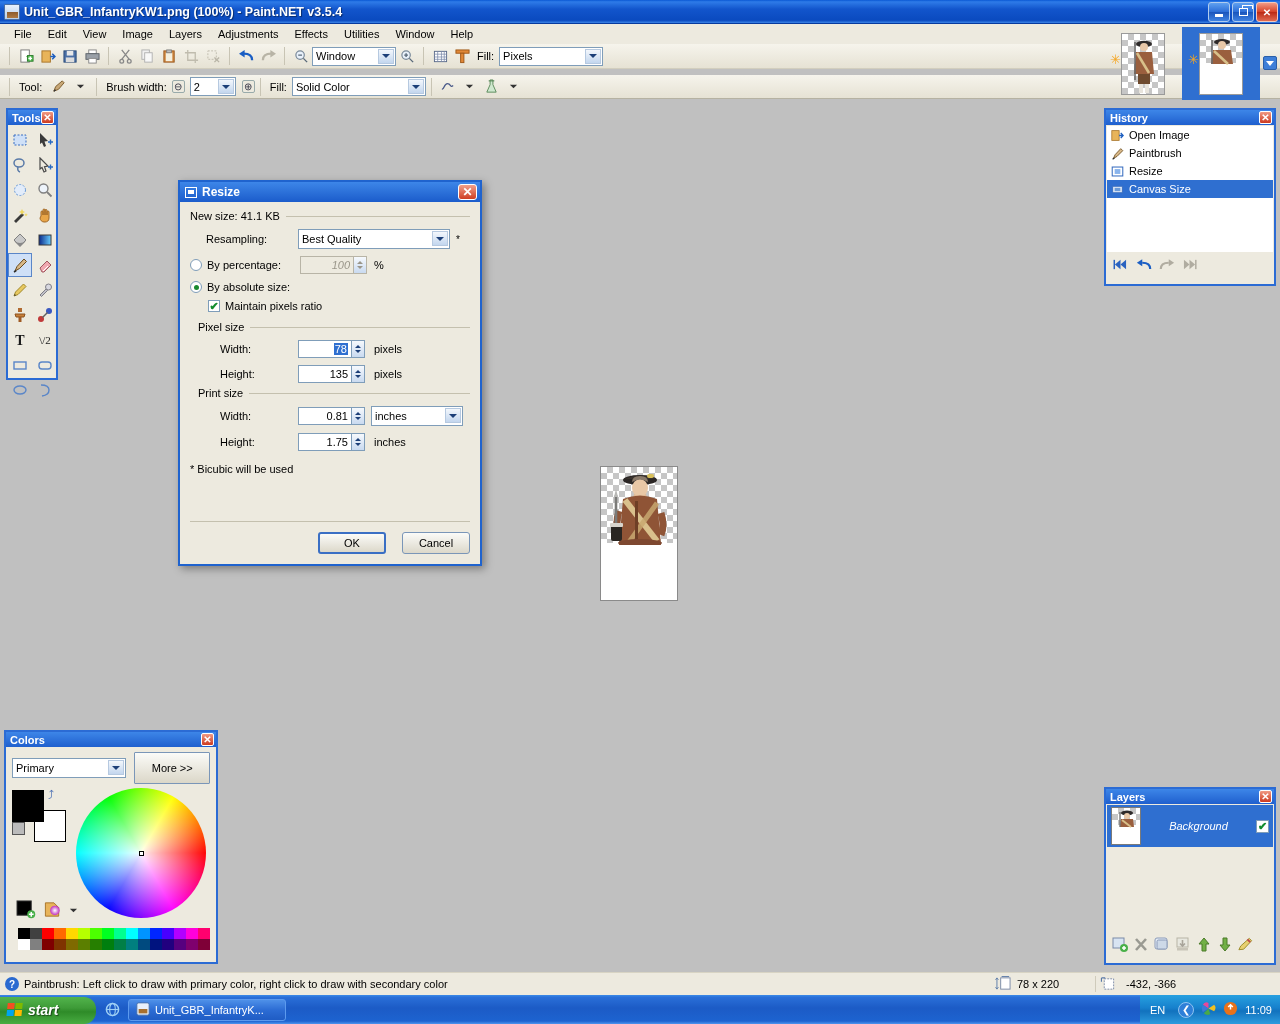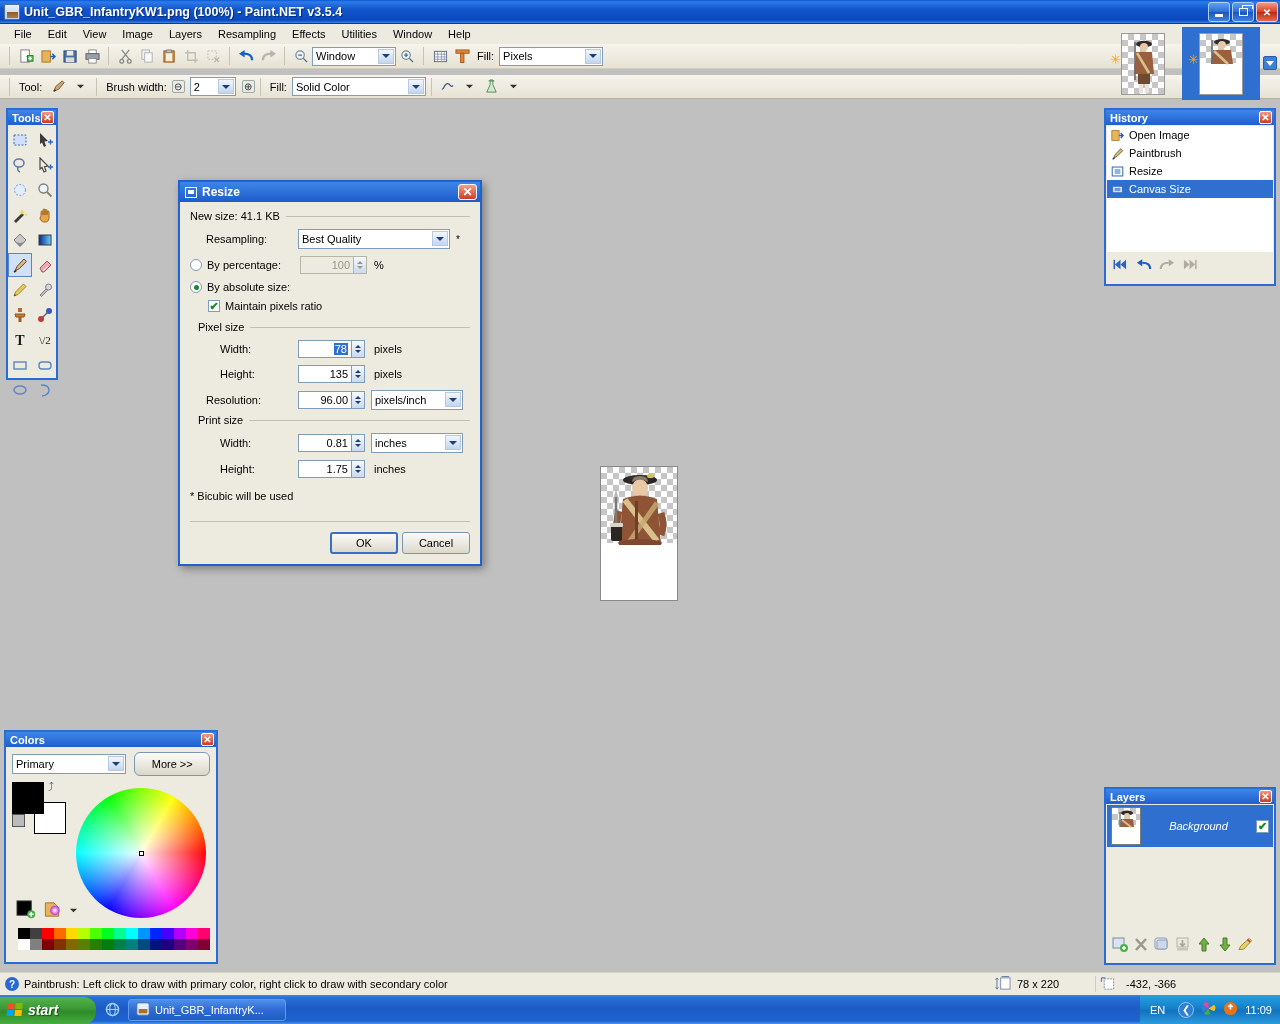--- a/index.html
+++ b/index.html
@@ -141,21 +141,21 @@
   .lcheck{ width:13px;height:13px;background:#fff;border:1px solid #7F9DB9;display:flex;align-items:center;justify-content:center;
     color:#138c2e;font-size:11px;line-height:11px;font-weight:bold;}
   .lbar{ height:22px; display:flex; align-items:center; gap:4px; padding-left:5px;}
   .lbtn{ width:17px;height:16px;display:flex;align-items:center;justify-content:center;font-size:12px;}
 
   
   #colors{ left:4px; top:730px; width:214px; height:234px; }
   #colors .body{ padding:5px 6px; }
   .c-row1{ display:flex; align-items:center; gap:8px; }
   .c-combo{ width:115px; height:20px; }
-  .more-btn{ width:76px;height:24px; border:1px solid #7a96b8; border-radius:6px;
+  .more-btn{ width:76px;height:32px; border:1px solid #7a96b8; border-radius:1px;
     background:linear-gradient(to bottom,#FBFBF8,#DBD7C8); font-size:11px;
     display:flex;align-items:center;justify-content:center;}
   .swatchbox{ position:relative; width:60px;height:56px; margin-top:6px;}
   .sw-primary{ position:absolute;left:0;top:0;width:32px;height:32px;border:1px solid #000;}
   .sw-secondary{ position:absolute;left:22px;top:20px;width:32px;height:32px;border:1px solid #000;background:#fff;}
   .sw-swap{ position:absolute;left:36px;top:-2px;color:#4a6fb5;font-size:12px;}
   .sw-reset{ position:absolute;left:0px;top:32px;width:13px;height:13px;border:1px solid #555;background:#bbb;}
   .wheel{
     position:absolute; left:70px; top:56px; width:130px;height:130px;border-radius:50%;
     background:
@@ -187,21 +187,21 @@
   }
   #resize .content{ padding:8px 10px 0 10px; position:relative; height:364px;}
   .grouphdr{ display:flex; align-items:center; gap:6px; font-size:11px; }
   .grouphdr .rule{ flex:1; height:1px; background:#C4C0AE; }
   .frow{ display:flex; align-items:center; margin-top:7px; font-size:11px;}
   .flabel{ width:108px;padding-left:16px; }
   .numbox{
     width:54px;height:18px;background:#fff;border:1px solid #7F9DB9;
     font-size:11px;text-align:right;padding-right:3px;display:flex;align-items:center;justify-content:flex-end;
   }
-  .numbox.dis{ background:#EDEADF; color:#9a968a; border-color:#b8b4a6;}
+  .numbox.dis{ background:#EDEADF; color:#9a968a; border-color:#b8b4a6;font-style:italic;}
   .spin{
     width:13px;height:18px;border:1px solid #7F9DB9;border-left:none;
     background:linear-gradient(to bottom,#F6F9FD,#C9DAF0);
     display:flex;flex-direction:column;align-items:center;justify-content:center;gap:2px;
   }
   .spin i{ display:block;border-left:3px solid transparent;border-right:3px solid transparent;}
   .spin .up{ border-bottom:3px solid #1c3f78;}
   .spin .dn{ border-top:3px solid #1c3f78;}
   .radio{ width:12px;height:12px;border-radius:50%;border:1px solid #7F9DB9;background:#fff;
     display:inline-flex;align-items:center;justify-content:center;margin-right:5px;}
@@ -272,21 +272,21 @@
       <div class="tb-btn close">✕</div>
     </div>
   </div>
 
   <div class="menubar">
     <div class="menu-item">File</div>
     <div class="menu-item">Edit</div>
     <div class="menu-item">View</div>
     <div class="menu-item">Image</div>
     <div class="menu-item">Layers</div>
-    <div class="menu-item">Resampling</div>
+    <div class="menu-item">Adjustments</div>
     <div class="menu-item">Effects</div>
     <div class="menu-item">Utilities</div>
     <div class="menu-item">Window</div>
     <div class="menu-item">Help</div>
   </div>
 
   <div class="toolstrip" id="toolbar1">
     <div class="tsep"></div>
     <div class="tbtn">
       <svg width="15" height="15" viewBox="0 0 16 16">
@@ -935,32 +935,20 @@
       <div class="frow">
         <span class="flabel" style="padding-left:30px">Height:</span>
         <span class="numbox">135</span>
         <span class="spin">
             <i class="up"></i>
             <i class="dn"></i>
           </span>
         <span style="margin-left:9px">pixels</span>
       </div>
 
-      <div class="frow">
-        <span class="flabel" style="padding-left:16px">Resolution:</span>
-        <span class="numbox">96.00</span>
-        <span class="spin">
-            <i class="up"></i>
-            <i class="dn"></i>
-          </span>
-        <span class="combo" style="width:92px;height:20px;margin-left:6px">
-          <span>pixels/inch</span>
-          <span class="arrow"></span>
-        </span>
-      </div>
 
       <div class="grouphdr" style="margin-top:4px;padding-left:8px">
         <span>Print size</span>
         <span class="rule"></span>
       </div>
 
       <div class="frow">
         <span class="flabel" style="padding-left:30px">Width:</span>
         <span class="numbox">0.81</span>
         <span class="spin">
@@ -980,21 +968,21 @@
             <i class="up"></i>
             <i class="dn"></i>
           </span>
         <span style="margin-left:9px">inches</span>
       </div>
 
       <div style="margin-top:12px;font-size:11px">* Bicubic will be used</div>
 
       <div style="position:absolute;left:10px;right:10px;bottom:44px;height:1px;background:#C4C0AE"></div>
 
-      <div style="position:absolute;right:10px;bottom:12px;display:flex;gap:4px">
+      <div style="position:absolute;right:10px;bottom:12px;display:flex;gap:16px">
         <div class="dlgbtn default">OK</div>
         <div class="dlgbtn">Cancel</div>
       </div>
     </div>
   </div>
 
   <div class="statusbar">
     <div class="sb-icon">?</div>
     <div>Paintbrush: Left click to draw with primary color, right click to draw with secondary color</div>
     <div style="position:absolute;left:995px;display:flex;align-items:center">

